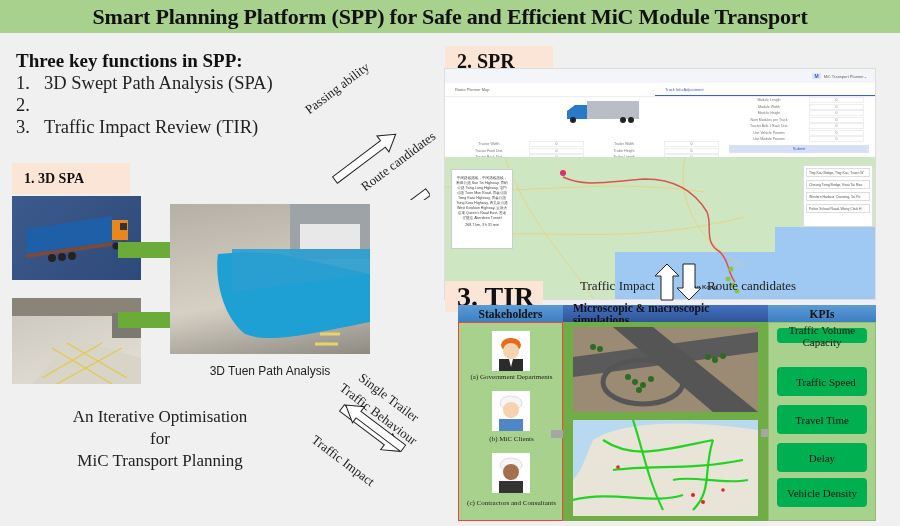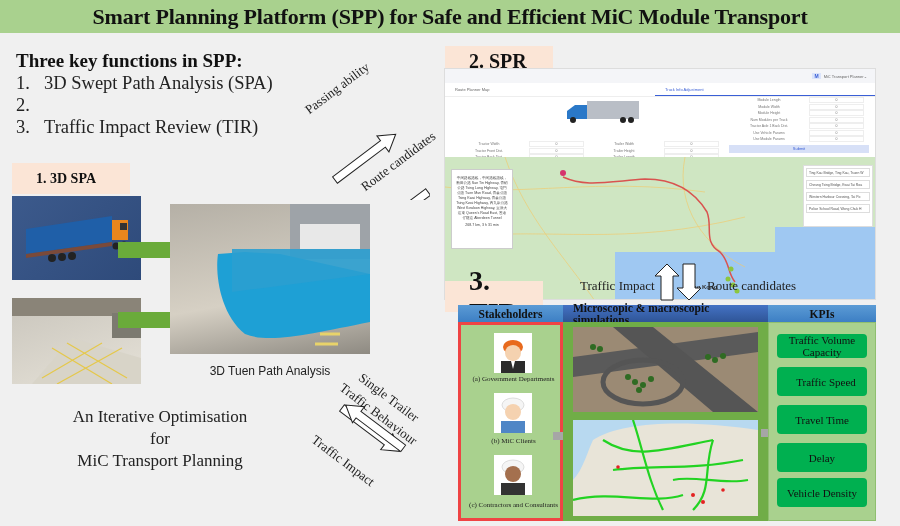--- a/index.html
+++ b/index.html
@@ -7,21 +7,21 @@
   .abs { position: absolute; }
 
   .title-bar { left: 0; top: 0; width: 900px; height: 33px; background: #a9d18e; display: flex; align-items: center; justify-content: center; }
   .title-bar span { font-size: 22px; font-weight: bold; color: #111; letter-spacing: -0.2px; }
 
   .funcs { left: 16px; top: 50px; }
   .funcs .head { font-size: 19px; font-weight: bold; color: #111; line-height: 22px; }
   .funcs .item { font-size: 18.5px; color: #222; line-height: 22px; display: flex; }
   .funcs .item .num { width: 28px; }
 
-  .sec-label { background: #fbe5d6; font-weight: bold; color: #111; display: flex; align-items: center; padding-left: 24px; }
+  .sec-label { background: #fbe5d6; font-weight: bold; color: #111; display: flex; align-items: center; padding-left: 12px; }
 
   .img-box { overflow: hidden; }
 
   .diag-text { font-size: 14px; color: #222; white-space: nowrap; }
 
   
   .spr-app { left: 444px; top: 68px; width: 432px; height: 232px; background: #fff; border: 1px solid #ddd; overflow: hidden; font-family: "Liberation Sans", sans-serif; }
   .spr-topbar { height: 14px; background: #f4f5f8; display: flex; justify-content: flex-end; align-items: center; padding-right: 8px; font-size: 4px; color: #666; }
   .spr-topbar .m { background: #dbe4fb; color: #3a5fd6; font-weight: bold; padding: 0 2px; margin-right: 3px; font-size: 5px; }
   .spr-tabs { display: flex; height: 14px; font-size: 4px; align-items: center; border-bottom: 1px solid #eee; }
@@ -41,21 +41,21 @@
   .route-item { font-size: 3.4px; color: #555; border: 1px solid #ddd; height: 9px; line-height: 8px; padding-left: 2px; margin-bottom: 3px; white-space: nowrap; overflow: hidden; }
 
   
   .tir { left: 458px; top: 305px; width: 418px; height: 216px; }
   .tir-head { display: flex; height: 17px; }
   .tir-head div { display: flex; align-items: center; justify-content: center; font-weight: bold; font-size: 11.5px; color: #111; }
   .th-stake { width: 105px; background: linear-gradient(#5b9bd5,#3d7fc4); }
   .th-sim { width: 205px; background: linear-gradient(#4472c4,#2f5597); padding-left: 10px; }
   .th-kpi { width: 108px; background: linear-gradient(#5b9bd5,#3d7fc4); }
   .tir-body { display: flex; height: 199px; }
-  .col-stake { width: 105px; background: #a9d18e; border: 3px solid #ef4444; position: relative; }
+  .col-stake { width: 105px; background: #a9d18e; border: 1px solid #ef4444; position: relative; }
   .col-sim { width: 205px; background: #70ad47; position: relative; }
   .col-kpi { width: 108px; background: #a9d18e; border: 1px solid #8fbf6f; position: relative; }
   .person { position: absolute; left: 33px; width: 38px; height: 40px; background: #fff; overflow: hidden; }
   .person-cap { position: absolute; left: 0; width: 105px; text-align: center; font-size: 7px; color: #222; line-height: 8px; }
   .kpi-btn { position: absolute; left: 8px; width: 90px; background: #00b050; border-radius: 4px; display: flex; align-items: center; justify-content: center; text-align: center; font-size: 11px; color: #111; line-height: 12px; }
   .gray-arrow { position: absolute; height: 8px; background: #a6a6a6; }
   .gray-arrow::after { content: ""; position: absolute; right: -6px; top: -3px; border-left: 6px solid #a6a6a6; border-top: 7px solid transparent; border-bottom: 7px solid transparent; }
 </style>
 </head>
 <body>
@@ -384,20 +384,20 @@
               <circle cx="45" cy="47" r="1.8"></circle>
               <circle cx="120" cy="75" r="2"></circle>
               <circle cx="130" cy="82" r="2"></circle>
               <circle cx="150" cy="70" r="1.8"></circle>
             </g>
         </svg>
       </div>
       <div class="gray-arrow" style="left:198px;top:107px;width:12px;"></div>
     </div>
     <div class="col-kpi">
-      <div class="kpi-btn" style="top:11px;height:24px;">Traffic Volume Capacity</div>
+      <div class="kpi-btn" style="top:5px;height:15px;">Traffic Volume Capacity</div>
       <div class="kpi-btn" style="top:44px;height:29px;padding-left:8px;">Traffic Speed</div>
       <div class="kpi-btn" style="top:82px;height:29px;">Travel Time</div>
       <div class="kpi-btn" style="top:155px;height:29px;">Vehicle Density</div>
       <div class="kpi-btn" style="top:120px;height:29px;">Delay</div>
     </div>
   </div>
 </div>
 
 </body></html>

